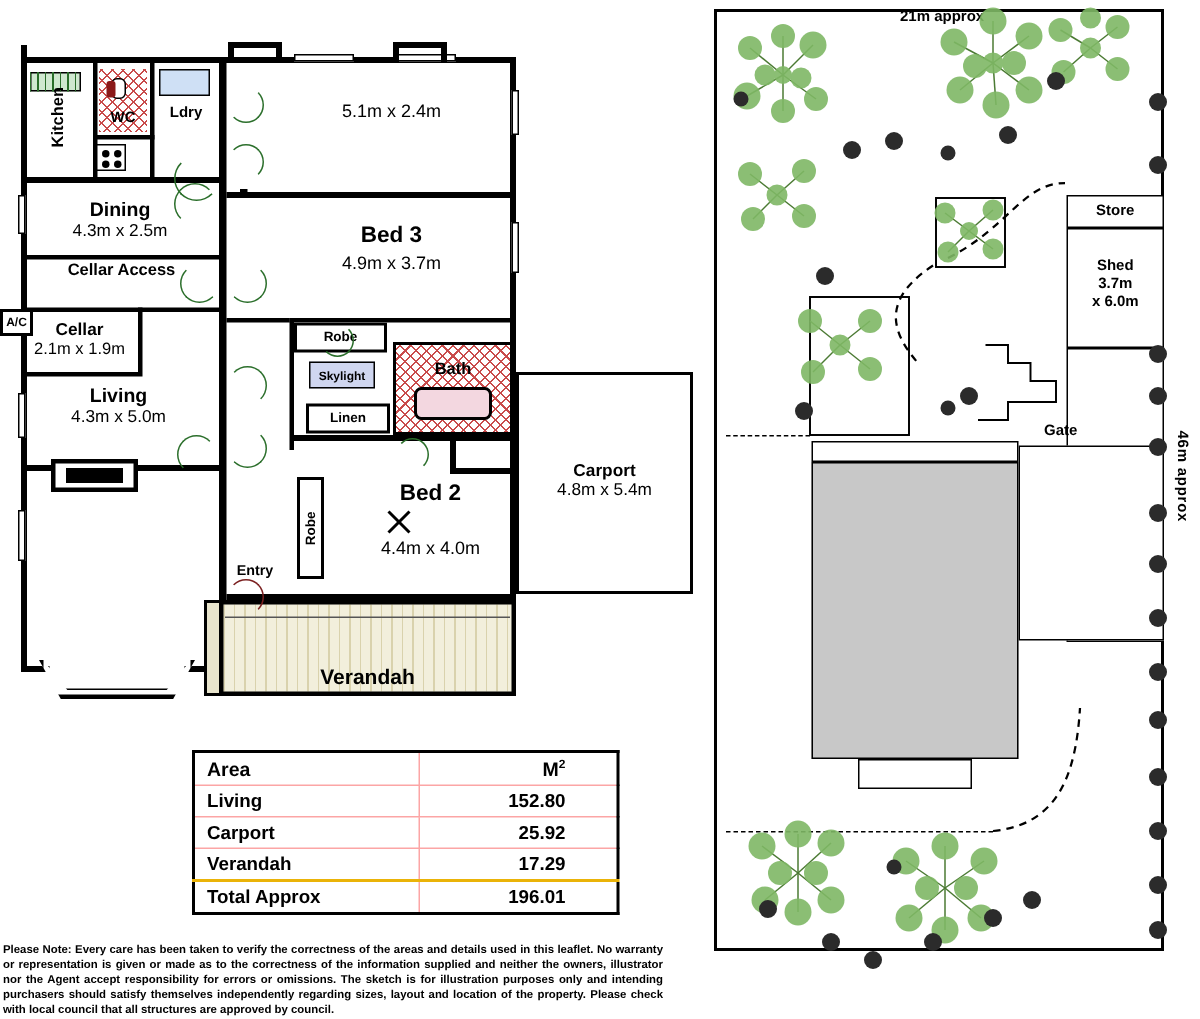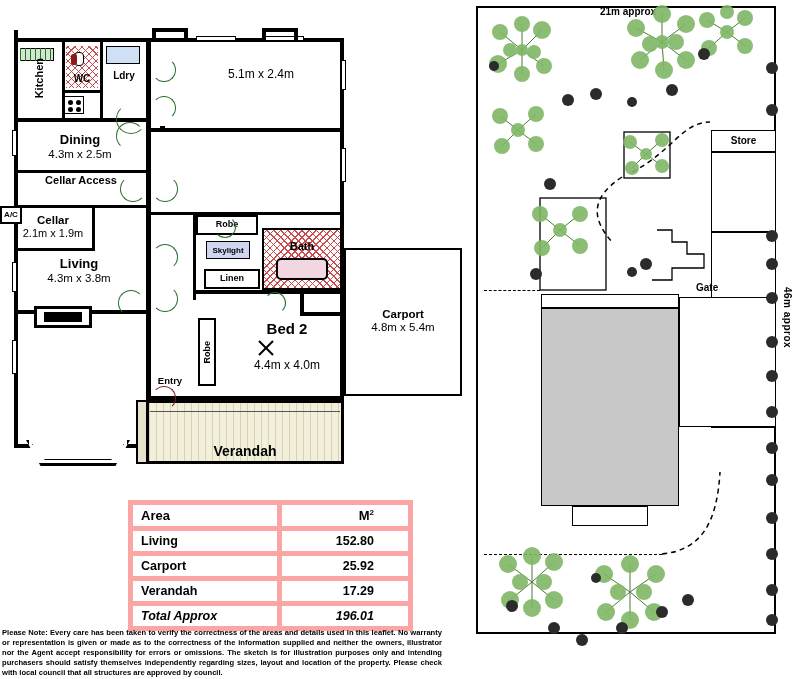--- a/index.html
+++ b/index.html
@@ -51,25 +51,25 @@
   
   .win { position:absolute; background:#fff; border:1px solid #000; }
 
   
   #areatable {
     position:absolute; left:128px; top:500px; width:285px;
     border:2px solid #000; border-collapse:collapse; background:#fff;
     font-size:12.5px;
   }
   #areatable td {
-    border:5px solid #fca5a5; padding:3px 8px; font-weight:bold;
+    border:1px solid #fca5a5; padding:3px 8px; font-weight:bold;
   }
   #areatable td.num { text-align:right; padding-right:34px; }
   #areatable tr.hdr td { font-size:13px; }
-  #areatable tr.total td { border-top:2px solid #a3a3a3;font-style:italic; }
+  #areatable tr.total td { border-top:2px solid #eab308; }
   .sup { font-size:8px; vertical-align:super; }
 
   
   #note {
     position:absolute; left:2px; top:628px; width:440px;
     font-size:7.6px; line-height:1.32; font-weight:bold; text-align:justify;
   }
 
   
   #siteplan { position:absolute; left:472px; top:2px; width:326px; height:672px; }
@@ -230,28 +230,32 @@
       <span class="rname" style="font-size:11px;">Cellar Access</span>
     </div>
 
     <div class="rlabel" style="left:14px; top:214px; width:78px;">
       <span class="rname" style="font-size:11.5px;">Cellar</span>
       <span class="rdim" style="font-size:11px;">2.1m x 1.9m</span>
     </div>
 
     <div class="rlabel" style="left:18px; top:257px; width:122px;">
       <span class="rname">Living</span>
-      <span class="rdim">4.3m x 3.8m</span>
+      <span class="rdim">4.3m x 5.0m</span>
     </div>
 
 
     <div class="rlabel" style="left:186px; top:64px; width:150px;">
       <span class="rdim" style="font-size:12px; margin-top:4px;">5.1m x 2.4m</span>
     </div>
 
+    <div class="rlabel" style="left:186px; top:148px; width:150px;">
+      <span class="rname" style="font-size:15px;">Bed 3</span>
+      <span class="rdim" style="font-size:12px; margin-top:4px;">4.9m x 3.7m</span>
+    </div>
 
     <div class="rlabel" style="left:212px; top:320px; width:150px;">
       <span class="rname" style="font-size:15px;">Bed 2</span>
       <span class="rdim" style="font-size:12px; margin-top:22px; display:block;">4.4m x 4.0m</span>
     </div>
 
     <div class="boards" style="position:absolute; left:146px; top:400px; width:198px; height:64px; border:3px solid #000;"></div>
     <div class="rlabel" style="left:150px; top:443px; width:190px;">
       <span class="rname" style="font-size:14px;">Verandah</span>
     </div>
@@ -305,20 +309,25 @@
     <div class="siteborder"></div>
 
     <div class="htext" style="left:128px; top:4px;">21m approx</div>
 
     <div class="vtext" style="left:310px; top:285px;">46m approx</div>
 
     <div class="sbuild" style="left:239px; top:128px; width:65px; height:22px;"></div>
     <div class="slabel" style="left:239px; top:133px; width:65px;">Store</div>
 
     <div class="sbuild" style="left:239px; top:150px; width:65px; height:80px;"></div>
+    <div class="slabel" style="left:239px; top:170px; width:65px;">
+      <span style="display:block;">Shed</span>
+      <span style="display:block;">3.7m</span>
+      <span style="display:block;">x 6.0m</span>
+    </div>
 
     <div class="sbuild" style="left:239px; top:230px; width:65px; height:88px;"></div>
     <div class="sbuild" style="left:239px; top:318px; width:65px; height:108px;"></div>
     <div class="sbuild" style="left:207px; top:295px; width:97px; height:130px;"></div>
 
     <div class="htext" style="left:224px; top:280px;">Gate</div>
 
     <div class="shouse" style="left:69px; top:306px; width:138px; height:198px;"></div>
     <div class="sbuild" style="left:100px; top:504px; width:76px; height:20px;"></div>
 

